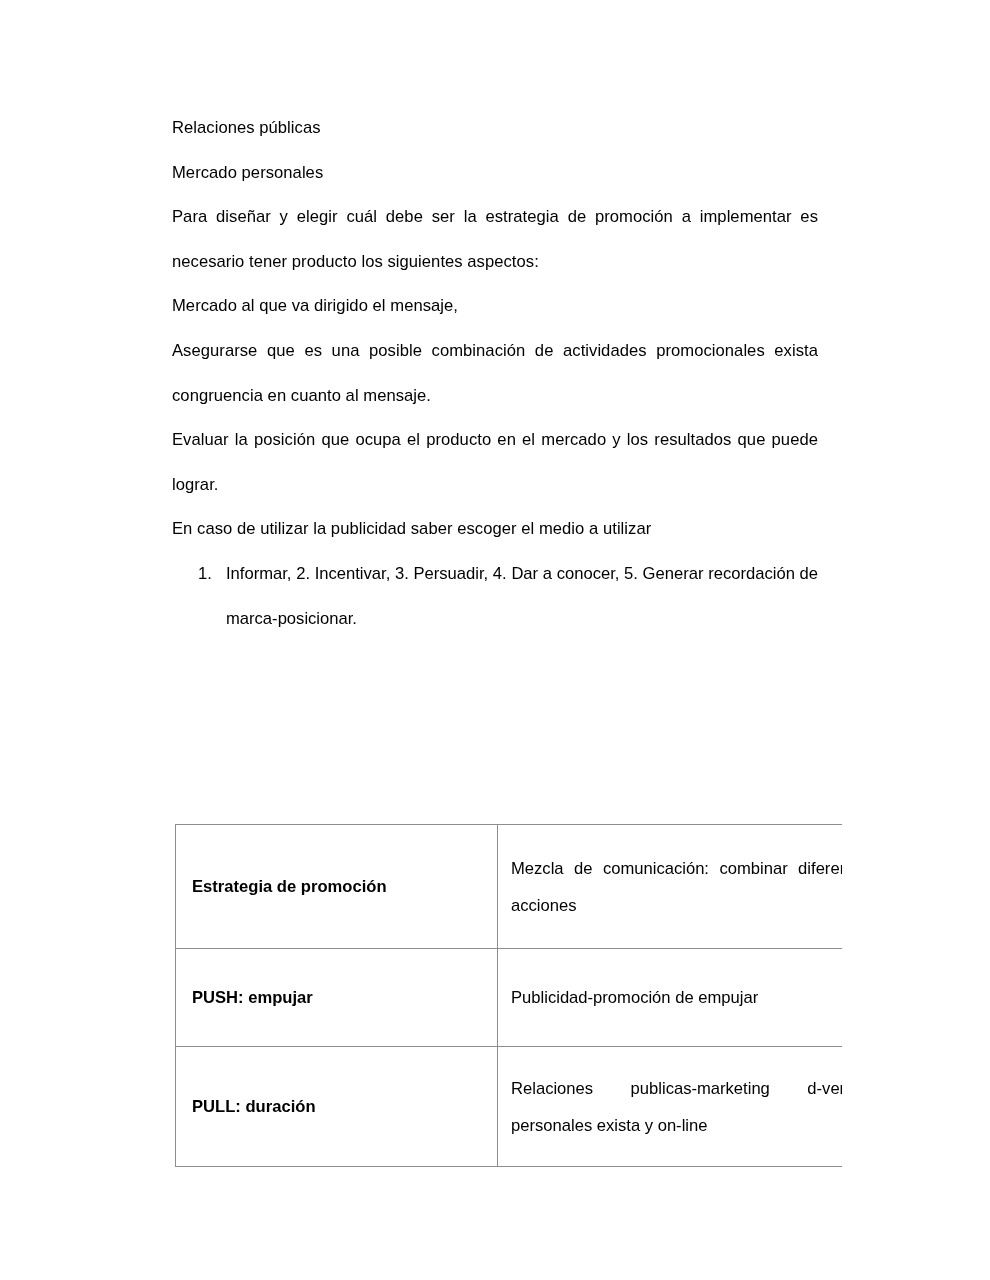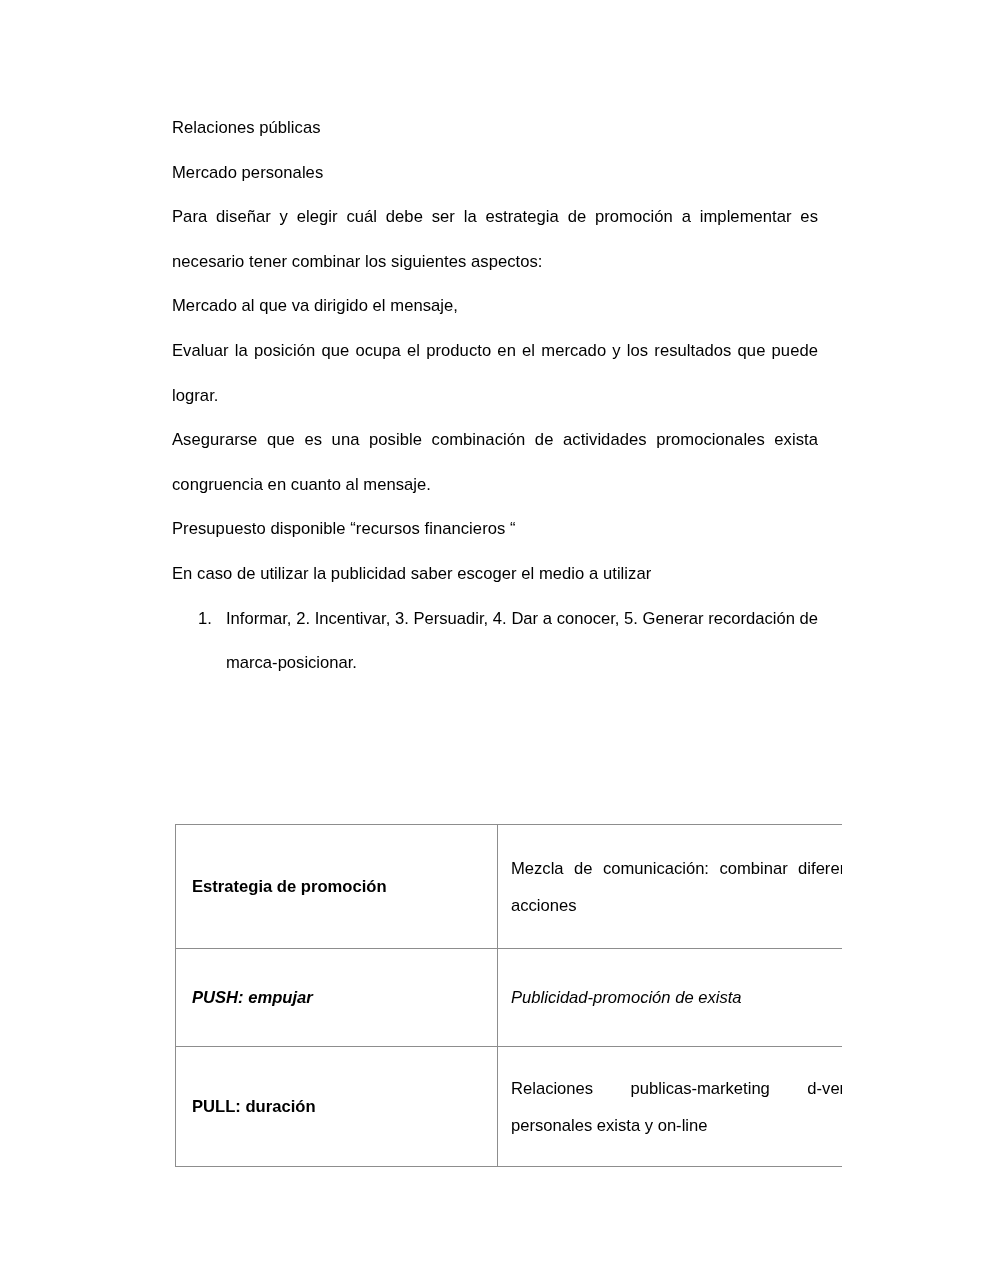--- a/index.html
+++ b/index.html
@@ -107,43 +107,42 @@
     line-height: 37px;
   }
   table.doc-table td.col-value.single .cellpad {
     text-align: left;
   }
   .bold {
     font-weight: bold;
   }
 
   tr.r1 td { height: 123px; }
-  tr.r2 td { height: 97px; font-style: italic; }
+  tr.r2 td { height: 97px; }
   tr.r3 td { height: 119px; }
 </style>
 </head>
 <body>
 
 <div class="page">
 
   <div class="content">
 
     <p class="para nojust">Relaciones públicas</p>
 
     <p class="para nojust">Mercado personales</p>
 
-    <p class="para">Para diseñar y elegir cuál debe ser la estrategia de promoción  a implementar es necesario tener combinar los siguientes aspectos:</p>
+    <p class="para">Para diseñar y elegir cuál debe ser la estrategia de promoción  a implementar es necesario tener producto los siguientes aspectos:</p>
 
     <p class="para nojust">Mercado al que va dirigido el mensaje,</p>
 
+    <p class="para">Asegurarse que es una posible combinación de actividades promocionales exista congruencia en cuanto al mensaje.</p>
+
     <p class="para">Evaluar la posición que ocupa el producto en el mercado  y los resultados que puede lograr.</p>
 
-    <p class="para">Asegurarse que es una posible combinación de actividades promocionales exista congruencia en cuanto al mensaje.</p>
-
-    <p class="para nojust">Presupuesto disponible “recursos financieros “</p>
 
 
     <p class="para nojust">En caso de utilizar  la publicidad saber escoger el medio  a utilizar</p>
 
 
 
     <ol class="numlist">
       <li>
         <span class="marker">1.</span>
         <span>Informar,   2. Incentivar, 3. Persuadir, 4. Dar a conocer, 5. Generar recordación de marca-posicionar.</span>
@@ -165,21 +164,21 @@
           </td>
           <td class="col-value">
             <div class="cellpad">Mezcla de comunicación: combinar diferentes acciones</div>
           </td>
         </tr>
         <tr class="r2">
           <td class="col-label">
             <div class="cellpad bold">PUSH: empujar</div>
           </td>
           <td class="col-value single">
-            <div class="cellpad">Publicidad-promoción de exista</div>
+            <div class="cellpad">Publicidad-promoción de empujar</div>
           </td>
         </tr>
         <tr class="r3">
           <td class="col-label">
             <div class="cellpad bold">PULL: duración</div>
           </td>
           <td class="col-value">
             <div class="cellpad">Relaciones publicas-marketing d-ventas personales exista y on-line</div>
           </td>
         </tr>

